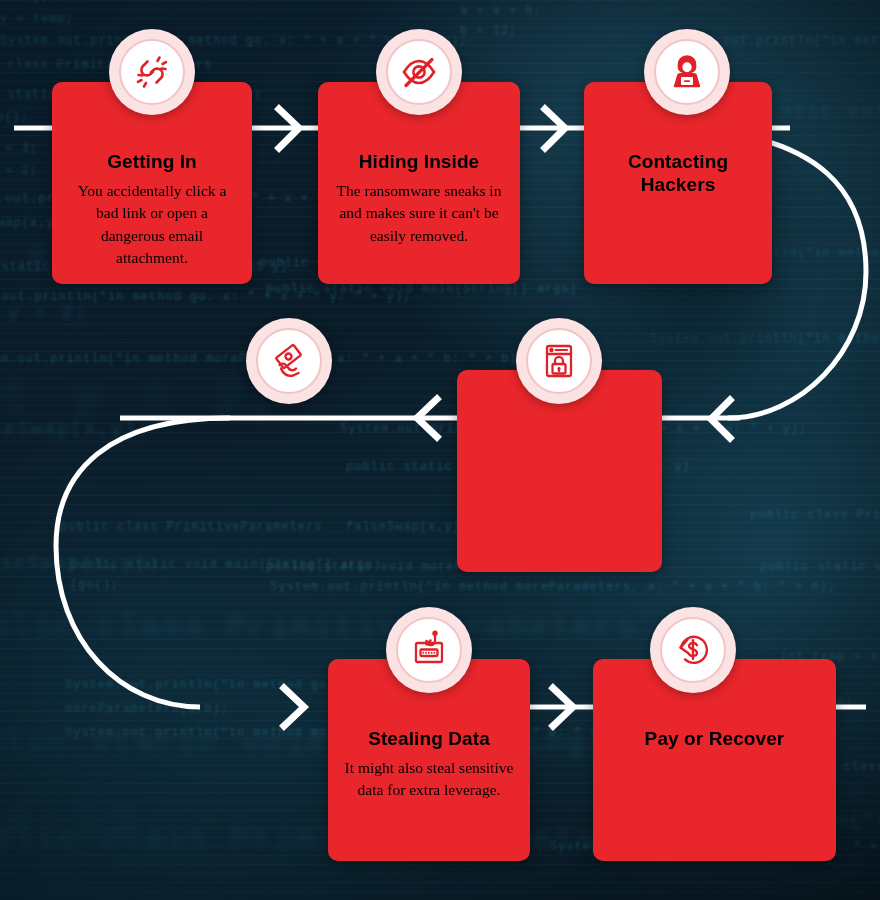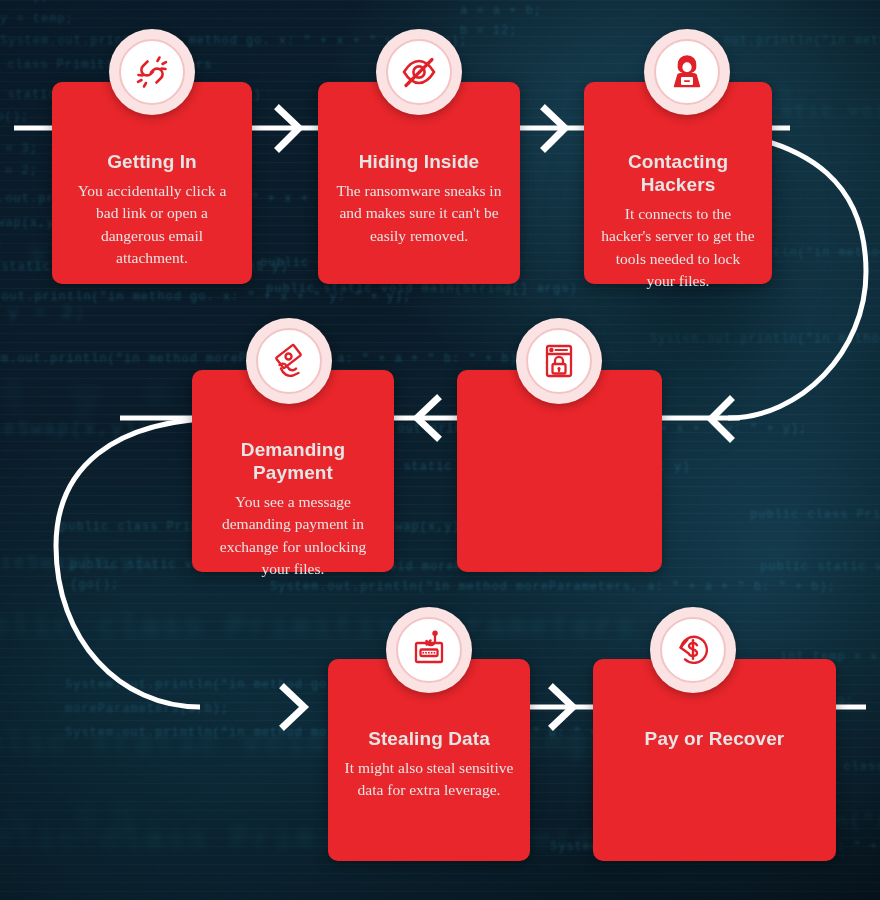--- a/index.html
+++ b/index.html
@@ -67,21 +67,21 @@
     position: absolute; left: 0; top: 0;
     width: 880px; height: 900px;
     pointer-events: none;
   }
 
   
   .card {
     position: absolute;
     background: #e8262b;
     border-radius: 10px;
-    color: #e5e5e5;
+    color: #000000;
     text-align: center;
     box-shadow: 0 3px 14px rgba(0,0,0,0.35);
   }
   .card-title {
     font-weight: bold;
     font-size: 19px;
     line-height: 1.2;
     letter-spacing: .1px;
     padding: 0 8px;
   }
@@ -233,38 +233,33 @@
       <svg width="40" height="40" viewBox="0 0 40 40" stroke="#e02129" fill="none" stroke-width="2.6" stroke-linecap="round">
         <path d="M5 20 C 10 12 15 9 20 9 C 25 9 30 12 35 20 C 30 28 25 31 20 31 C 15 31 10 28 5 20 Z"></path>
         <circle cx="20" cy="20" r="5.6"></circle>
         <line x1="7" y1="33.5" x2="33" y2="7.5" stroke-width="3.2"></line>
       </svg>
     </div>
   </div>
 
   <div class="card" style="left:584px; top:82px; width:188px; height:202px;">
     <div class="card-title" style="margin-top:69px;">Contacting Hackers</div>
-    <div class="card-desc">It connects to the hacker's server to get the tools needed to lock your files.</div>
   </div>
   <div class="medal" style="left:644px; top:29px;">
     <div class="medal-inner">
       <svg width="40" height="40" viewBox="0 0 40 40" stroke="#e02129" fill="#e02129" stroke-width="1.4" stroke-linejoin="round">
         <path d="M20 4 C 14.6 4 11.4 7.6 11.4 12.2 L11.4 15.4 C 11.4 18.8 15.2 21 20 21 C 24.8 21 28.6 18.8 28.6 15.4 L28.6 12.2 C 28.6 7.6 25.4 4 20 4 Z"></path>
         <ellipse cx="20" cy="15.2" rx="4.6" ry="5" fill="#ffffff" stroke="none"></ellipse>
         <path d="M11 22.5 C 14 20.6 26 20.6 29 22.5 L32.5 34.5 L7.5 34.5 Z"></path>
         <rect x="14" y="25" width="12" height="8" rx="1" fill="#ffffff" stroke="none"></rect>
         <rect x="17" y="28.2" width="6" height="1.8" rx="0.8" fill="#e02129" stroke="none"></rect>
       </svg>
     </div>
   </div>
 
-  <div class="card" style="left:192px; top:370px; width:202px; height:202px;">
-    <div class="card-title" style="margin-top:69px;">Demanding Payment</div>
-    <div class="card-desc">You see a message demanding payment in exchange for unlocking your files.</div>
-  </div>
   <div class="medal" style="left:246px; top:318px;">
     <div class="medal-inner">
       <svg width="40" height="40" viewBox="0 0 40 40" stroke="#e02129" fill="none" stroke-width="2.4" stroke-linejoin="round" stroke-linecap="round">
         <rect x="8.5" y="9" width="22" height="13" rx="1.2" transform="rotate(-38 19.5 15.5)"></rect>
         <circle cx="19.5" cy="15.5" r="3"></circle>
         <path d="M10.5 24 C 12.5 22 15.5 22.4 17 24.2 L20.5 28.2"></path>
         <path d="M12 27.5 C 14 33 19 36 24 34.5 L29.5 32"></path>
         <path d="M20.5 28.4 C 22.8 29.6 25.4 29.2 27 27.6"></path>
       </svg>
     </div>

